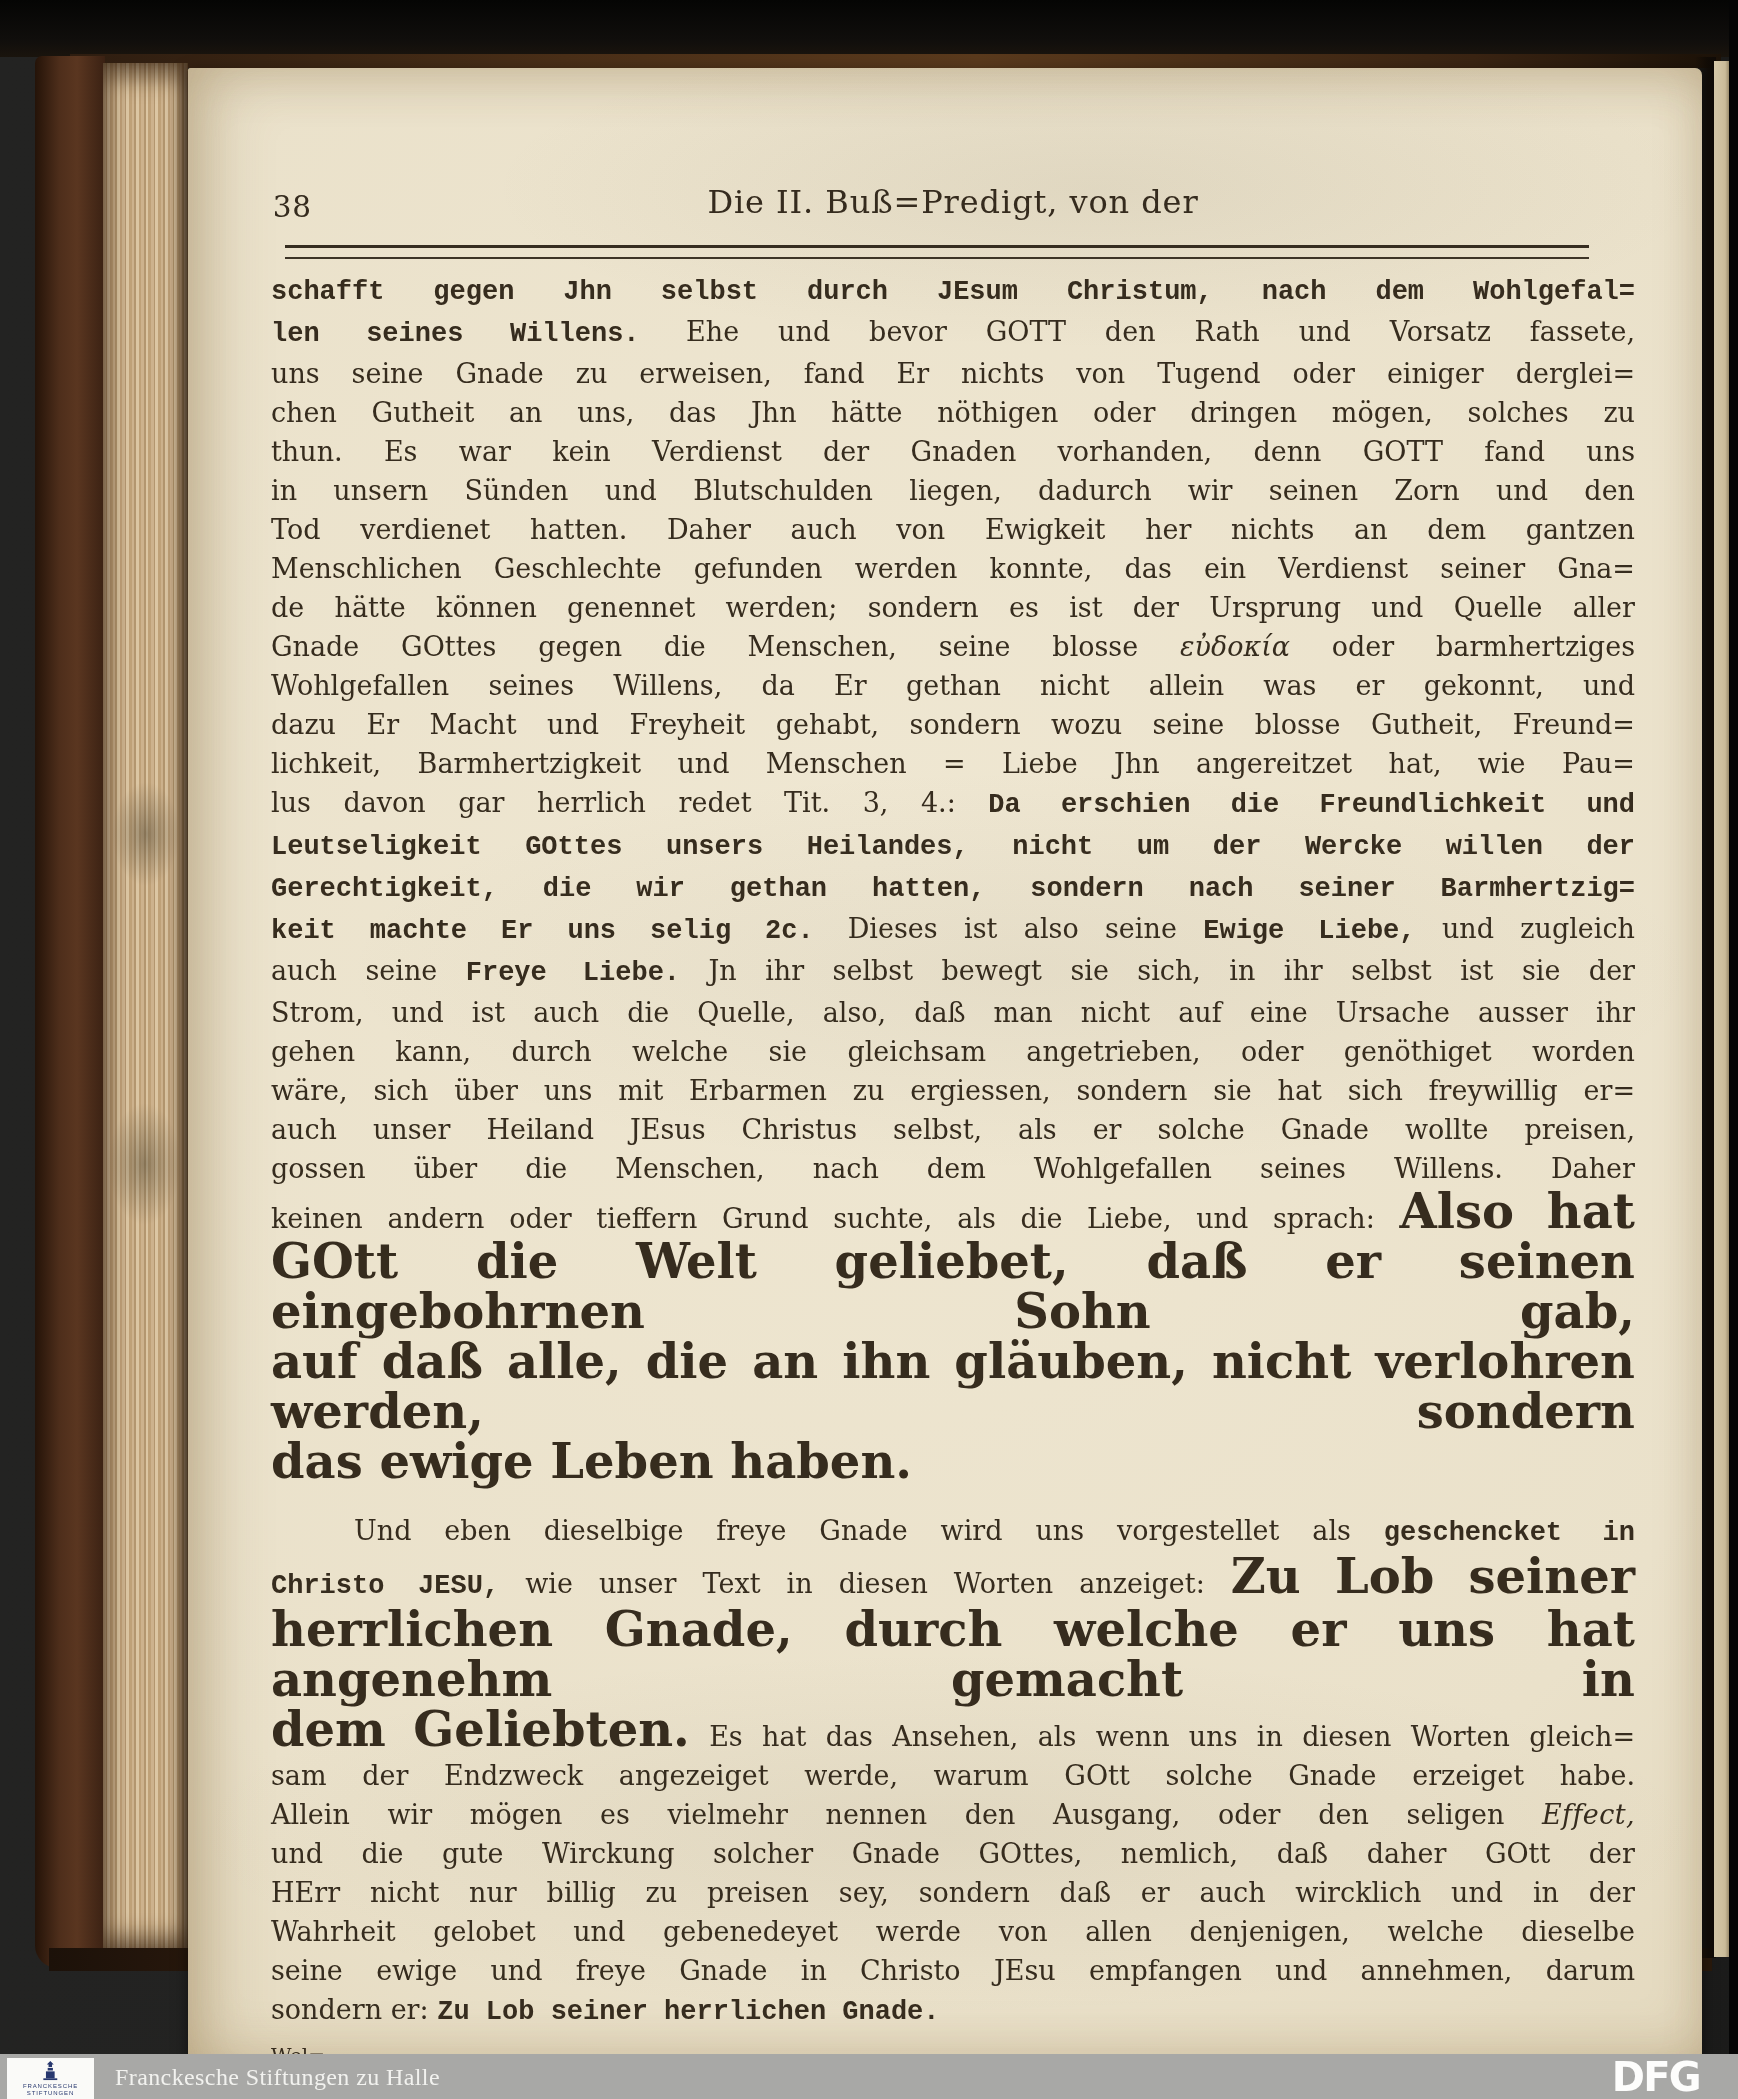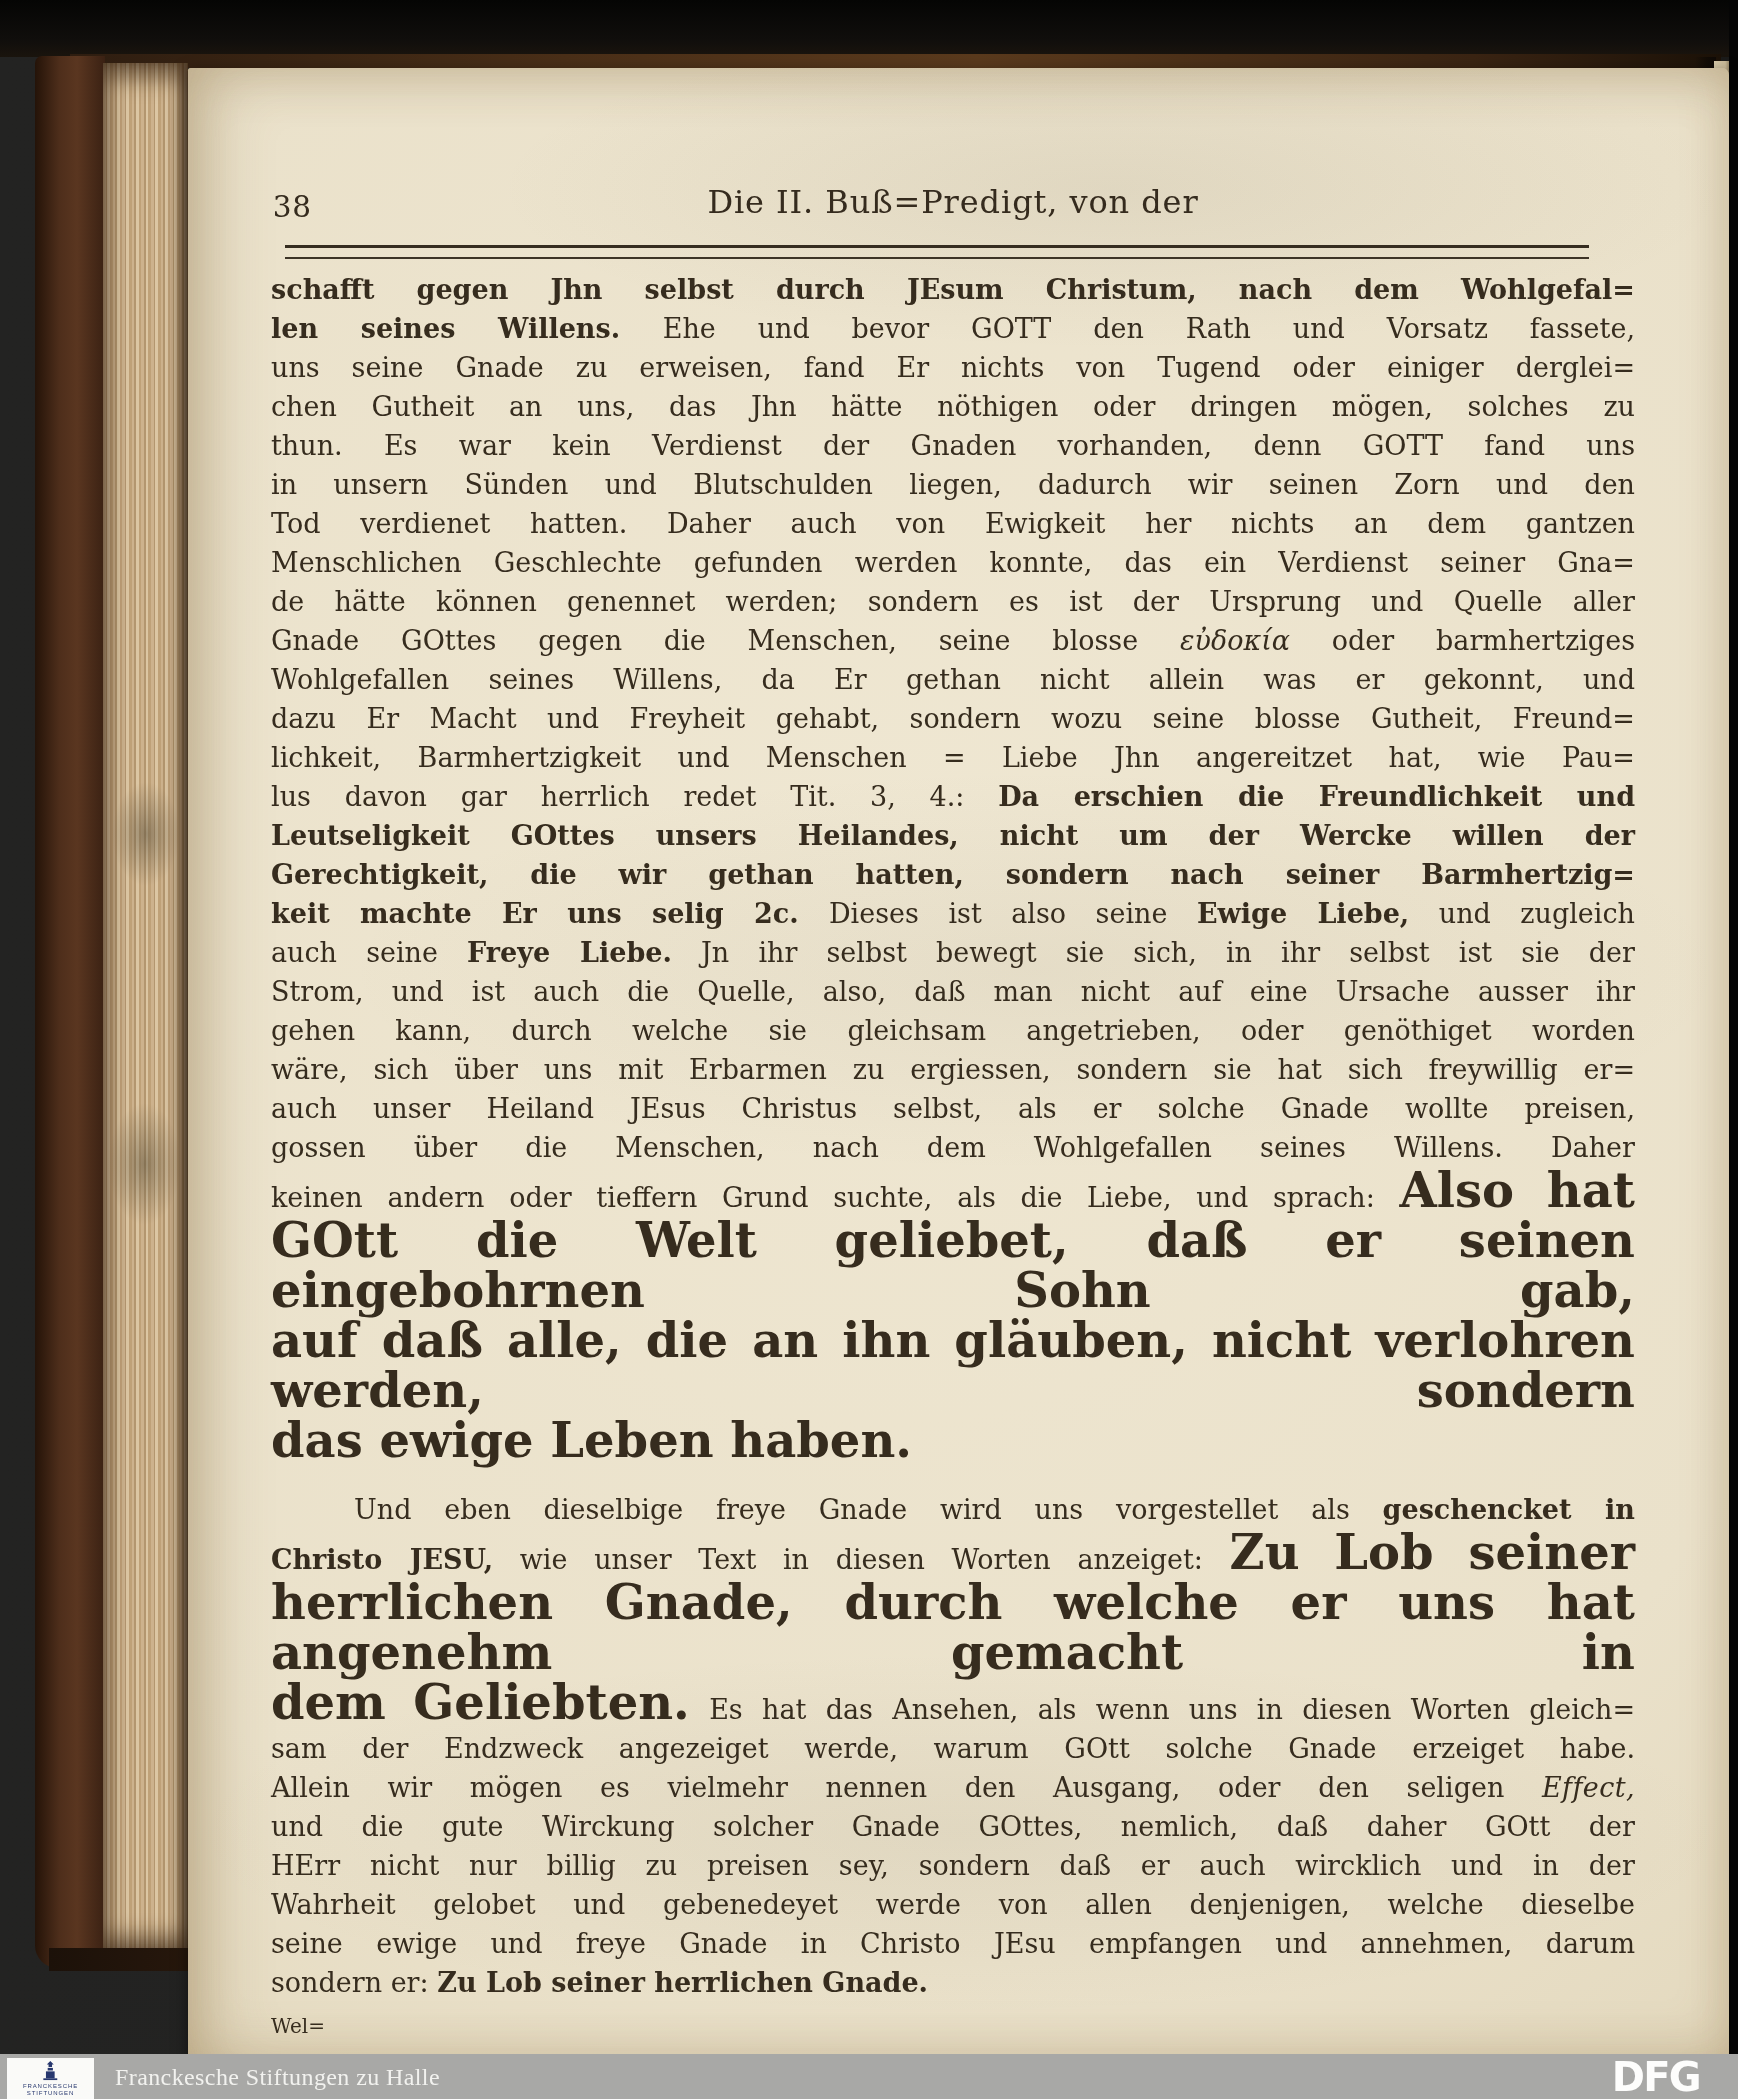--- a/index.html
+++ b/index.html
@@ -27,38 +27,38 @@
   .right-gap{position:absolute;left:1695px;top:57px;width:21px;height:1901px;
          background:linear-gradient(90deg,rgba(20,14,8,0) 0,rgba(16,11,6,.85) 60%,#0f0a06 100%);}
   .right-page-edge{position:absolute;left:1714px;top:61px;width:15.6px;height:1896px;
          background:linear-gradient(90deg,#d8cbab 0,#cabb99 70%,#8d7e60 100%);}
   .right-black{position:absolute;left:1729px;top:0;width:8.7px;height:2100px;background:#050505;}
   
   .page{position:absolute;left:188px;top:68px;width:1514px;height:2006px;
         background:radial-gradient(120% 100% at 45% 40%,#efe7d2 0,#eae1ca 55%,#ded2b4 92%,#d3c5a5 100%);
         border-radius:2.6px 7px 7px 2.6px;
         box-shadow:inset 29.5px 0 61px rgba(120,88,40,.20), inset 0 -22.6px 52px rgba(120,88,40,.18),
-                   inset 0 17.4px 43px rgba(120,88,40,.12), 0 5.2px 15.6px rgba(0,0,0,.5);padding-left:27px;}
+                   inset 0 17.4px 43px rgba(120,88,40,.12), 0 5.2px 15.6px rgba(0,0,0,.5);}
   .page .mottle{position:absolute;inset:0;pointer-events:none;
         background:radial-gradient(40% 8% at 60% 6%,rgba(120,110,85,.10),rgba(120,110,85,0)),
                    radial-gradient(45% 10% at 55% 45%,rgba(120,110,85,.08),rgba(120,110,85,0)),
                    radial-gradient(50% 9% at 50% 88%,rgba(120,110,85,.09),rgba(120,110,85,0));}
   .hdr{position:absolute;left:83px;top:115px;width:1364px;height:50px;color:#352b1e;}
   .pageno{position:absolute;left:1.7px;top:7px;font-size:29.5px;letter-spacing:0.9px;}
   .runtitle{position:absolute;left:50%;transform:translateX(-50%);top:0;white-space:nowrap;
         font-size:32px;font-weight:normal;letter-spacing:0.9px;}
   .rule{position:absolute;left:97px;top:177px;width:1304px;height:8.7px;
         border-top:3.5px solid #362d20;border-bottom:2.6px solid #3d3426;}
   .body{position:absolute;left:83px;top:202px;width:1364px;color:#362c1e;
         font-size:27px;}
   .line{line-height:39px;text-align:justify;text-align-last:justify;text-justify:inter-word;white-space:normal;}
   .line.nj{text-align-last:left;}
   .line.gap{margin-top:22.6px;}
   .line.ind{text-indent:83px;}
-  .s-b{font-weight:bold;}
+  .s-b{font-weight:bold;font-family:Liberation Mono, monospace;}
   .s-l{font-weight:bold;font-size:48px;line-height:47px;}
   .s-g{font-style:italic;}
   .s-a{font-style:italic;letter-spacing:0.4px;}
   .catchword{margin-top:5.2px;text-align:left;font-size:20px;line-height:38px;color:#362c1e;}
   
   .footer{position:absolute;left:0;top:2054px;width:1738px;height:45px;background:#a8a8a6;}
   .logo-box{position:absolute;left:7px;top:3.5px;width:87px;height:42px;background:#fafaf8;
         display:flex;flex-direction:column;align-items:center;justify-content:center;}
   .logo-glyph{width:22.6px;height:21px;margin-bottom:1.7px;}
   .logo-text{font-family:"Liberation Sans",sans-serif;font-size:6px;line-height:7px;

